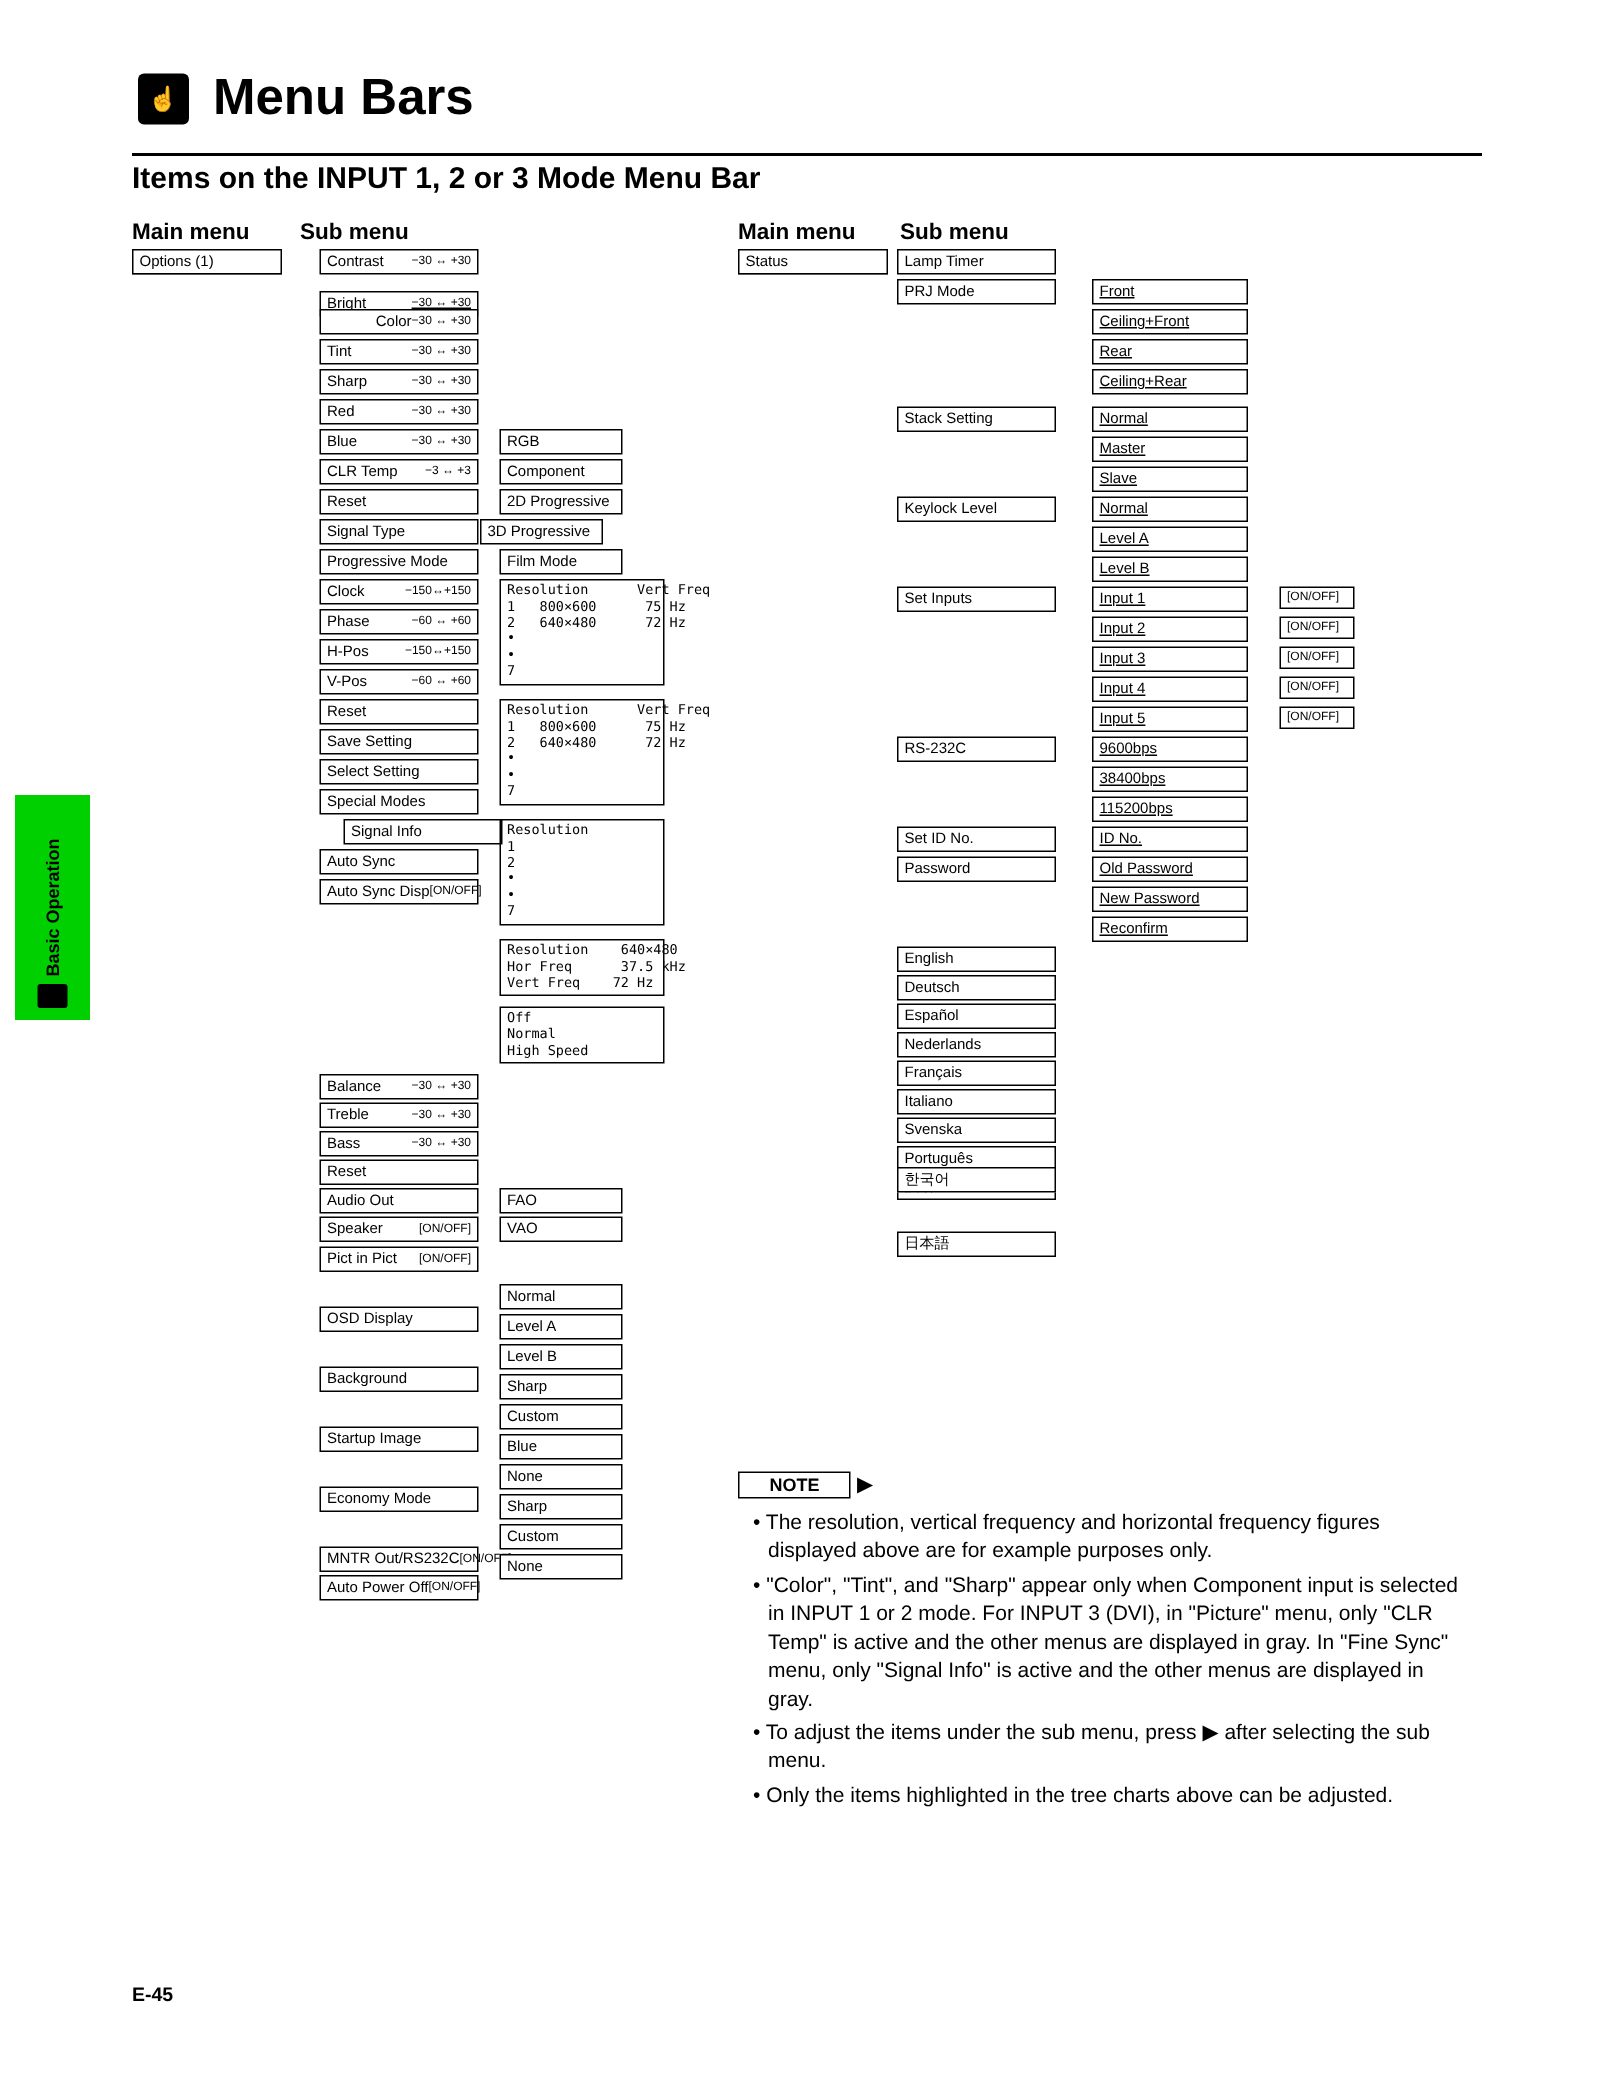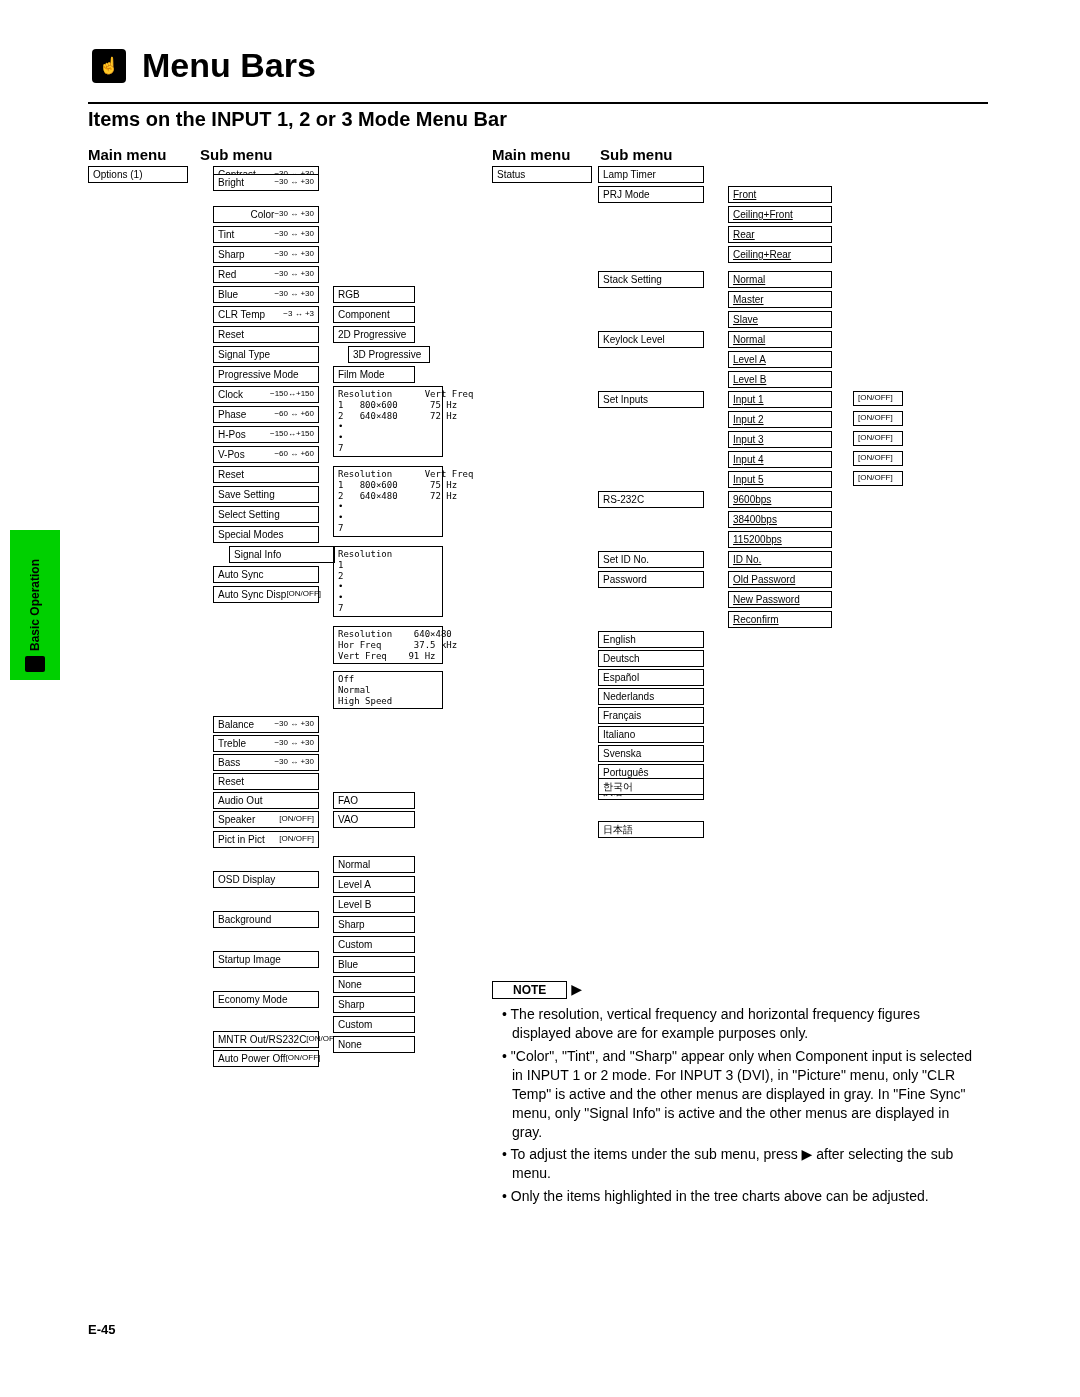--- a/index.html
+++ b/index.html
@@ -156,21 +156,21 @@
 <div class="box colA" style="left:0;top:0;">Picture</div>
 <div class="box colA" style="left:0;top:220;">Fine Sync</div>
 <div class="box colA" style="left:0;top:550;">Audio</div>
 <div class="box colA" style="left:0;top:665;">Options (1)</div>
 
 <div id="picture-sub">
       <div class="box colB" style="left: 125px; top: 0px;">
         <span>Contrast</span>
         <span style="font-size: 8px;">−30 ↔ +30</span>
       </div>
-      <div class="box colB" style="left: 125px; top: 8px;">
+      <div class="box colB" style="left: 125px; top: 28px; text-decoration: underline;">
         <span>Bright</span>
         <span style="font-size: 8px;">−30 ↔ +30</span>
       </div>
       <div class="box colB" style="left: 125px; top: 40px; justify-content: flex-end;">
         <span>Color</span>
         <span style="font-size: 8px;">−30 ↔ +30</span>
       </div>
       <div class="box colB" style="left: 125px; top: 60px;">
         <span>Tint</span>
         <span style="font-size: 8px;">−30 ↔ +30</span>
@@ -203,21 +203,21 @@
         <span>Progressive Mode</span>
         <span style="font-size: 8px;"></span>
       </div>
     </div>
 <div id="signal-sub">
       <div class="box colC" style="left: 245px; top: 120px;">RGB</div>
       <div class="box colC" style="left: 245px; top: 140px;">Component</div>
     </div>
 <div id="prog-sub">
       <div class="box colC" style="left: 245px; top: 160px;">2D Progressive</div>
-      <div class="box colC" style="left: 260px; top: 180px;">3D Progressive</div>
+      <div class="box colC" style="left: 232px; top: 180px;">3D Progressive</div>
       <div class="box colC" style="left: 245px; top: 200px;">Film Mode</div>
     </div>
 <div id="finesync-sub">
       <div class="box colB" style="left: 125px; top: 220px;">
         <span>Clock</span>
         <span style="font-size: 8px;">−150↔+150</span>
       </div>
       <div class="box colB" style="left: 125px; top: 240px;">
         <span>Phase</span>
         <span style="font-size: 8px;">−60 ↔ +60</span>
@@ -351,21 +351,21 @@
 •
 7</pre>
 <pre class="plain" style="left:245px;top:380px;width:110px;white-space:pre;">Resolution
 1
 2
 •
 •
 7</pre>
 <pre class="plain" style="left:245px;top:460px;width:110px;white-space:pre;">Resolution    640×480
 Hor Freq      37.5 kHz
-Vert Freq    91 Hz</pre>
+Vert Freq    72 Hz</pre>
 <pre class="plain" style="left:245px;top:505px;width:110px;white-space:pre;">Off
 Normal
 High Speed</pre>
 
 <div class="box colD" style="left:404px;top:0;">Options (2)</div>
 <div class="box colD" style="left:404px;top:465;">Language</div>
 <div class="box colD" style="left:404px;top:680;">Status</div>
 
 <div id="options2-sub">
       <div class="box colE" style="left: 510px; top: 0px;">Lamp Timer</div>

